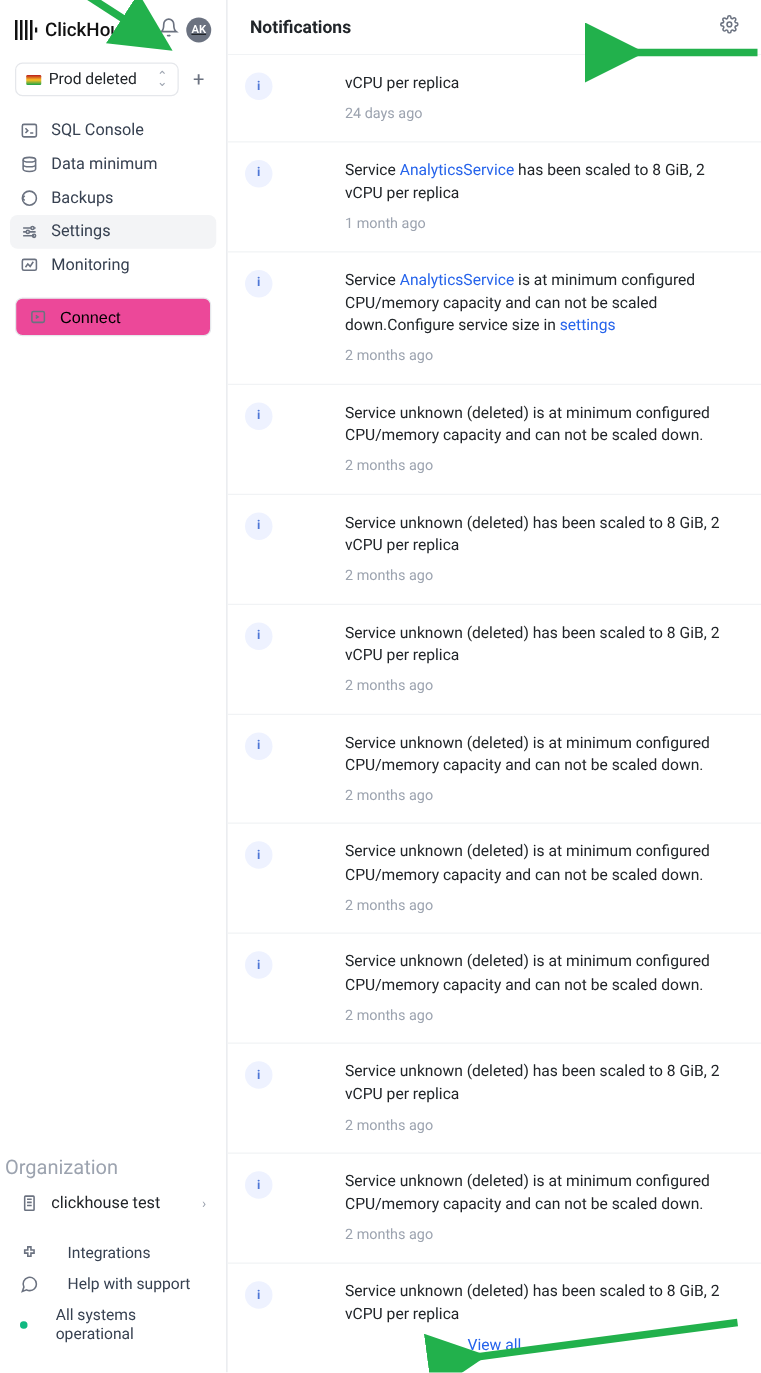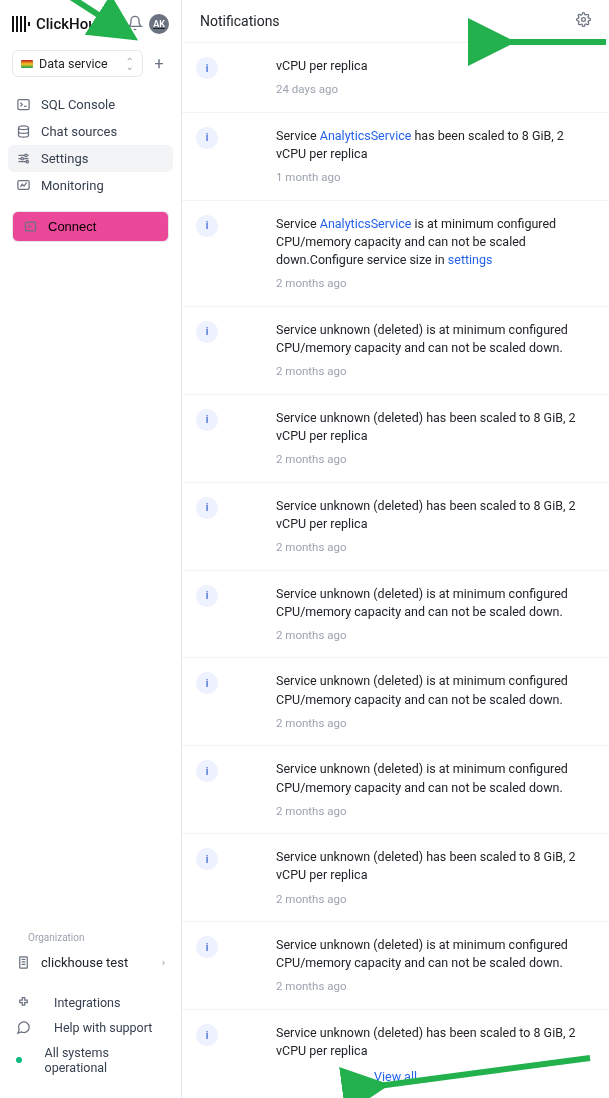--- a/index.html
+++ b/index.html
@@ -72,39 +72,39 @@
       border-radius: 6px;
       padding: 7px 10px;
       display: flex;
       align-items: center;
       gap: 10px;
       cursor: pointer;
       font-size: 13px;
       background: #ec4899;
     }
     .sidebar-bottom { margin-top: auto; padding: 8px 0; }
-    .org-label { font-size: 10px; color: #9ca3af; padding: 4px 28px 6px; }
+    .org-label { font-size: 16px; color: #9ca3af; padding: 4px 4px 6px; }
     .org-item {
       display: flex; align-items: center; gap: 10px;
       padding: 6px 16px; cursor: pointer; font-size: 13px;
     }
     .org-item .chev-r { margin-left: auto; color: #9ca3af; font-size: 11px; }
     .bottom-links { padding-top: 14px; }
     .bottom-link {
       display: flex; align-items: center; gap: 23px;
       padding: 5px 16px; cursor: pointer; font-size: 12.5px; color: #374151;
     }
     .status-dot { width: 6px; height: 6px; background: #10b981; border-radius: 50%; }
     
     .main { flex: 1; display: flex; flex-direction: column; min-width: 0; }
     .panel-header {
       display: flex; align-items: center; justify-content: space-between;
       padding: 12px 18px;
     }
-    .panel-title { font-size: 14px; font-weight: 400; }
+    .panel-title { font-size: 14px; font-weight: 700; }
     .gear { color: #6b7280; cursor: pointer; }
     .notif-list { flex: 1; overflow-y: hidden; }
     .notif {
       display: flex; gap: 12px; padding: 14px 18px 14px 14px;
       border-top: 1px solid #f1f3f5;
     }
     .notif-icon {
       width: 22px; height: 22px; border-radius: 50%;
       background: #eef2ff; flex-shrink: 0; display: flex;
       align-items: center; justify-content: center; color: #4f77d6;
@@ -145,21 +145,21 @@
             <path d="M13.7 21a2 2 0 01-3.4 0"></path>
           </svg>
       </span>
       <span class="avatar">AK</span>
     </span>
   </div>
 
   <div class="service-row">
     <div class="service-selector">
       <span class="service-dot"></span>
-      <span>Data service</span>
+      <span>Prod deleted</span>
       <span class="chev">
           <span>⌃</span>
           <span>⌄</span>
         </span>
     </div>
     <div class="plus-btn">+</div>
   </div>
 
   <div class="nav" id="nav">
       <div class="nav-item">
@@ -167,21 +167,28 @@
             <rect x="3" y="4" width="18" height="16" rx="2"></rect>
             <path d="M7 9l3 3-3 3M13 15h4"></path>
           </svg></span>
         <span>SQL Console</span>
       </div>
       <div class="nav-item">
         <span class="nav-icon"><svg viewBox="0 0 24 24" fill="none" stroke="currentColor" stroke-width="2">
             <ellipse cx="12" cy="6" rx="8" ry="3"></ellipse>
             <path d="M4 6v6c0 1.7 3.6 3 8 3s8-1.3 8-3V6M4 12v6c0 1.7 3.6 3 8 3s8-1.3 8-3v-6"></path>
           </svg></span>
-        <span>Chat sources</span>
+        <span>Data minimum</span>
+      </div>
+      <div class="nav-item">
+        <span class="nav-icon"><svg viewBox="0 0 24 24" fill="none" stroke="currentColor" stroke-width="2">
+            <path d="M3 12a9 9 0 109-9 9 9 0 00-9 9z"></path>
+            <path d="M3 12l3-3M3 12l3 3"></path>
+          </svg></span>
+        <span>Backups</span>
       </div>
       <div class="nav-item selected">
         <span class="nav-icon"><svg viewBox="0 0 24 24" fill="none" stroke="currentColor" stroke-width="2">
             <path d="M4 7h10M18 7h2M4 12h4M12 12h8M4 17h14M20 17h0"></path>
             <circle cx="16" cy="7" r="2"></circle>
             <circle cx="10" cy="12" r="2"></circle>
             <circle cx="18" cy="17" r="2"></circle>
           </svg></span>
         <span>Settings</span>
       </div>

